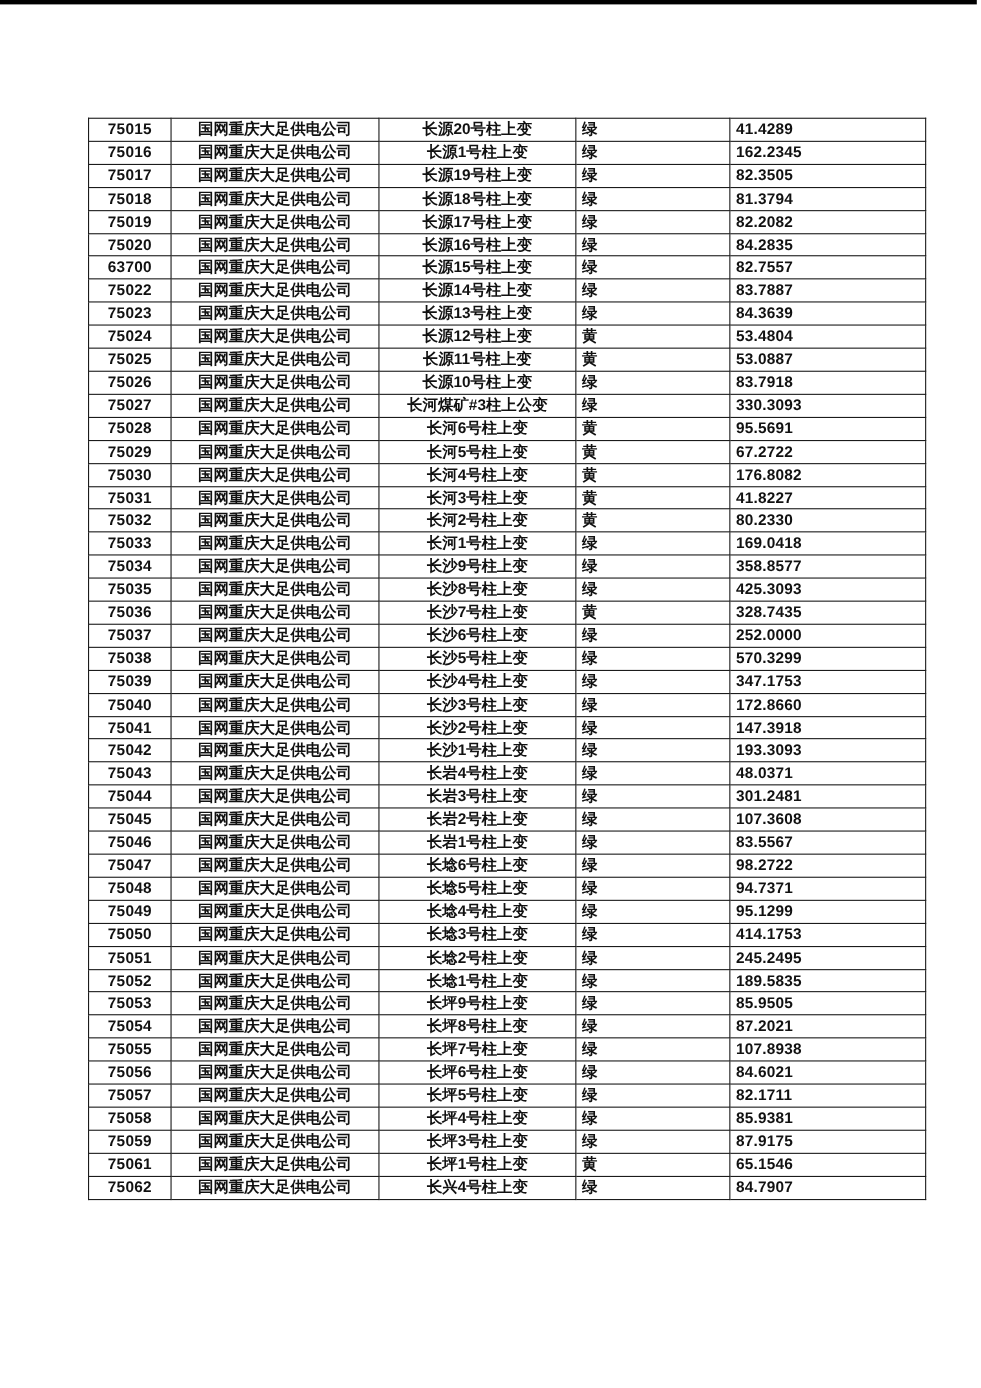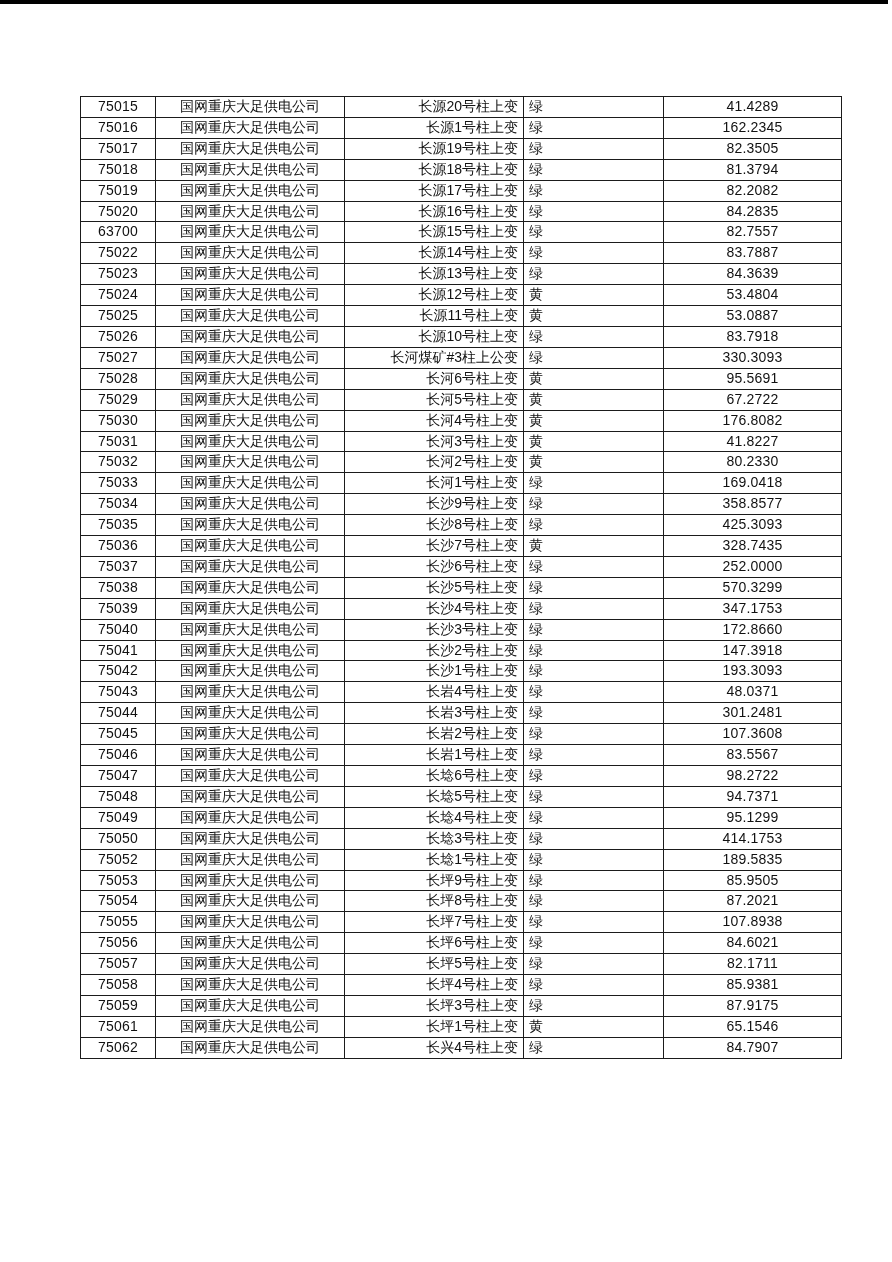--- a/index.html
+++ b/index.html
@@ -18,41 +18,42 @@
     position: absolute;
     top: 0;
     left: 0;
     width: 888px;
     height: 4px;
     background: #000000;
   }
   table.doc-table {
     position: absolute;
     left: 80px;
-    top: 96px;
+    top: 107px;
     width: 706px;
     border-collapse: collapse;
     table-layout: fixed;
+    font-weight: bold;
   }
   table.doc-table td {
     border: 1.5px solid #1b1b1b;
     height: 19.9px;
     font-size: 14px;
     line-height: 19.9px;
     color: #111111;
     padding: 0 5px;
     overflow: hidden;
     white-space: nowrap;
     background: #ffffff;
   }
   td.col-id      { width: 64px;  text-align: center; padding: 0; letter-spacing: 0.2px; }
   td.col-company { width: 178px; text-align: center; }
-  td.col-device  { width: 168px; text-align: right; }
+  td.col-device  { width: 168px; text-align: center; }
   td.col-status  { width: 129px; text-align: left; }
-  td.col-value   { width: 167px; text-align: center; padding: 0; letter-spacing: 0.2px; }
+  td.col-value   { width: 167px; text-align: left; padding: 0; letter-spacing: 0.2px; }
 </style>
 </head>
 <body>
 
 <div class="page">
   <div class="scan-edge-line"></div>
   <table class="doc-table">
     <tbody id="table-body">
         <tr>
           <td class="col-id">75015</td>
@@ -300,20 +301,27 @@
           <td class="col-value">95.1299</td>
         </tr>
         <tr>
           <td class="col-id">75050</td>
           <td class="col-company">国网重庆大足供电公司</td>
           <td class="col-device">长埝3号柱上变</td>
           <td class="col-status">绿</td>
           <td class="col-value">414.1753</td>
         </tr>
         <tr>
+          <td class="col-id">75051</td>
+          <td class="col-company">国网重庆大足供电公司</td>
+          <td class="col-device">长埝2号柱上变</td>
+          <td class="col-status">绿</td>
+          <td class="col-value">245.2495</td>
+        </tr>
+        <tr>
           <td class="col-id">75052</td>
           <td class="col-company">国网重庆大足供电公司</td>
           <td class="col-device">长埝1号柱上变</td>
           <td class="col-status">绿</td>
           <td class="col-value">189.5835</td>
         </tr>
         <tr>
           <td class="col-id">75053</td>
           <td class="col-company">国网重庆大足供电公司</td>
           <td class="col-device">长坪9号柱上变</td>

